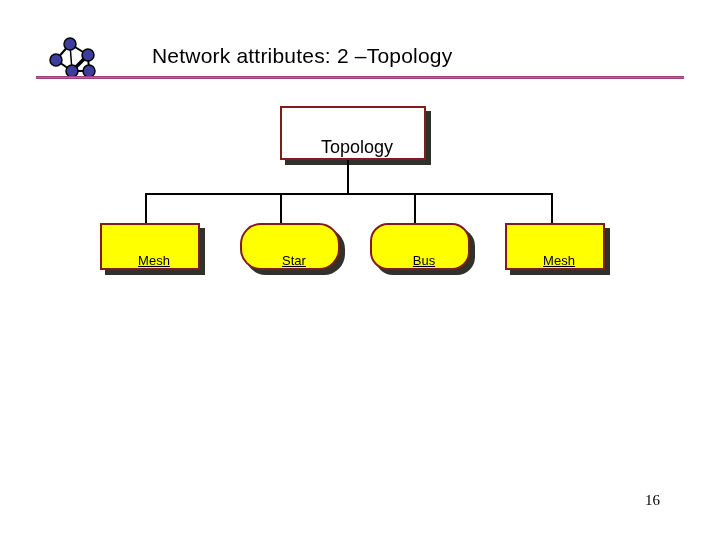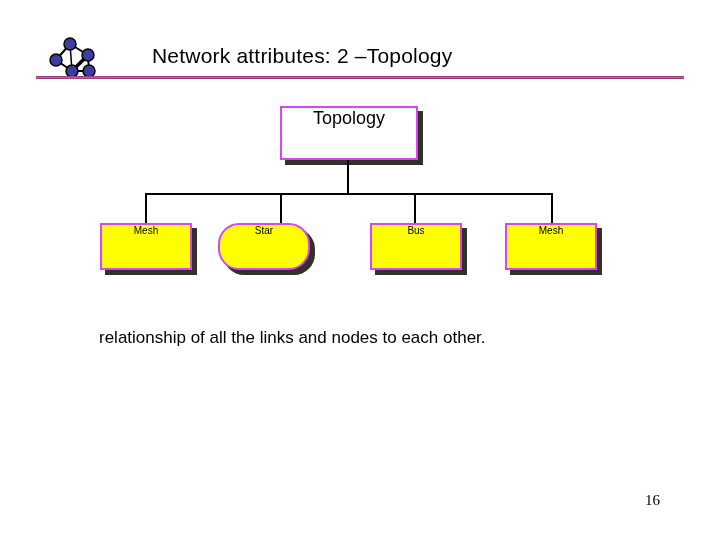--- a/index.html
+++ b/index.html
@@ -12,29 +12,30 @@
   .title{
     position:absolute;left:152px;top:44px;
     font-size:21px;letter-spacing:0.2px;white-space:nowrap;text-align:center;
   }
   .rule{
     position:absolute;left:36px;top:76px;width:648px;height:3px;
     background:linear-gradient(#8c2d6f,#c75ba3,#8c2d6f);
   }
   
   .node-box{
-    position:absolute;border:2px solid #d946ef;
-    display:flex;align-items:flex-start;justify-content:center;
+    position:absolute;border:2px solid #7f1d1d;
+    display:flex;align-items:flex-end;justify-content:center;
     box-shadow:5px 5px 0 #31312b;
+    padding-left:8px;
   }
   .root-box{left:280px;top:106px;width:134px;height:50px;background:#ffffff;font-size:18px;}
-  .child-box{top:223px;width:88px;height:43px;background:#ffff00;font-size:10px;}
+  .child-box{top:223px;width:88px;height:43px;background:#ffff00;font-size:13px;text-decoration:underline;}
   .child-mesh{left:100px;}
-  .child-star{left:218px;border-radius:21px;}
-  .child-bus{left:370px;}
+  .child-star{left:240px;border-radius:21px;}
+  .child-bus{left:370px;border-radius:18px;}
   .child-ring{left:505px;}
   
   .line{position:absolute;background:#000;}
   .l-vmain{left:347px;top:160px;width:2px;height:34px;}
   .l-hmain{left:145px;top:193px;width:408px;height:2px;}
   .stub{top:193px;width:2px;height:31px;}
   .stub-1{left:145px;}
   .stub-2{left:280px;}
   .stub-3{left:414px;}
   .stub-4{left:551px;}
@@ -93,18 +94,17 @@
     </div>
     <div class="node-box child-box child-bus">
       <span>Bus</span>
     </div>
     <div class="node-box child-box child-ring">
       <span>Mesh</span>
     </div>
   </div>
 
   <div class="body-text">
-    <div class="body-line2">relationship of all the links and nodes to each other.</div>
   </div>
 
   <div class="page-num">16</div>
 
 </div>
 
 </body></html>

